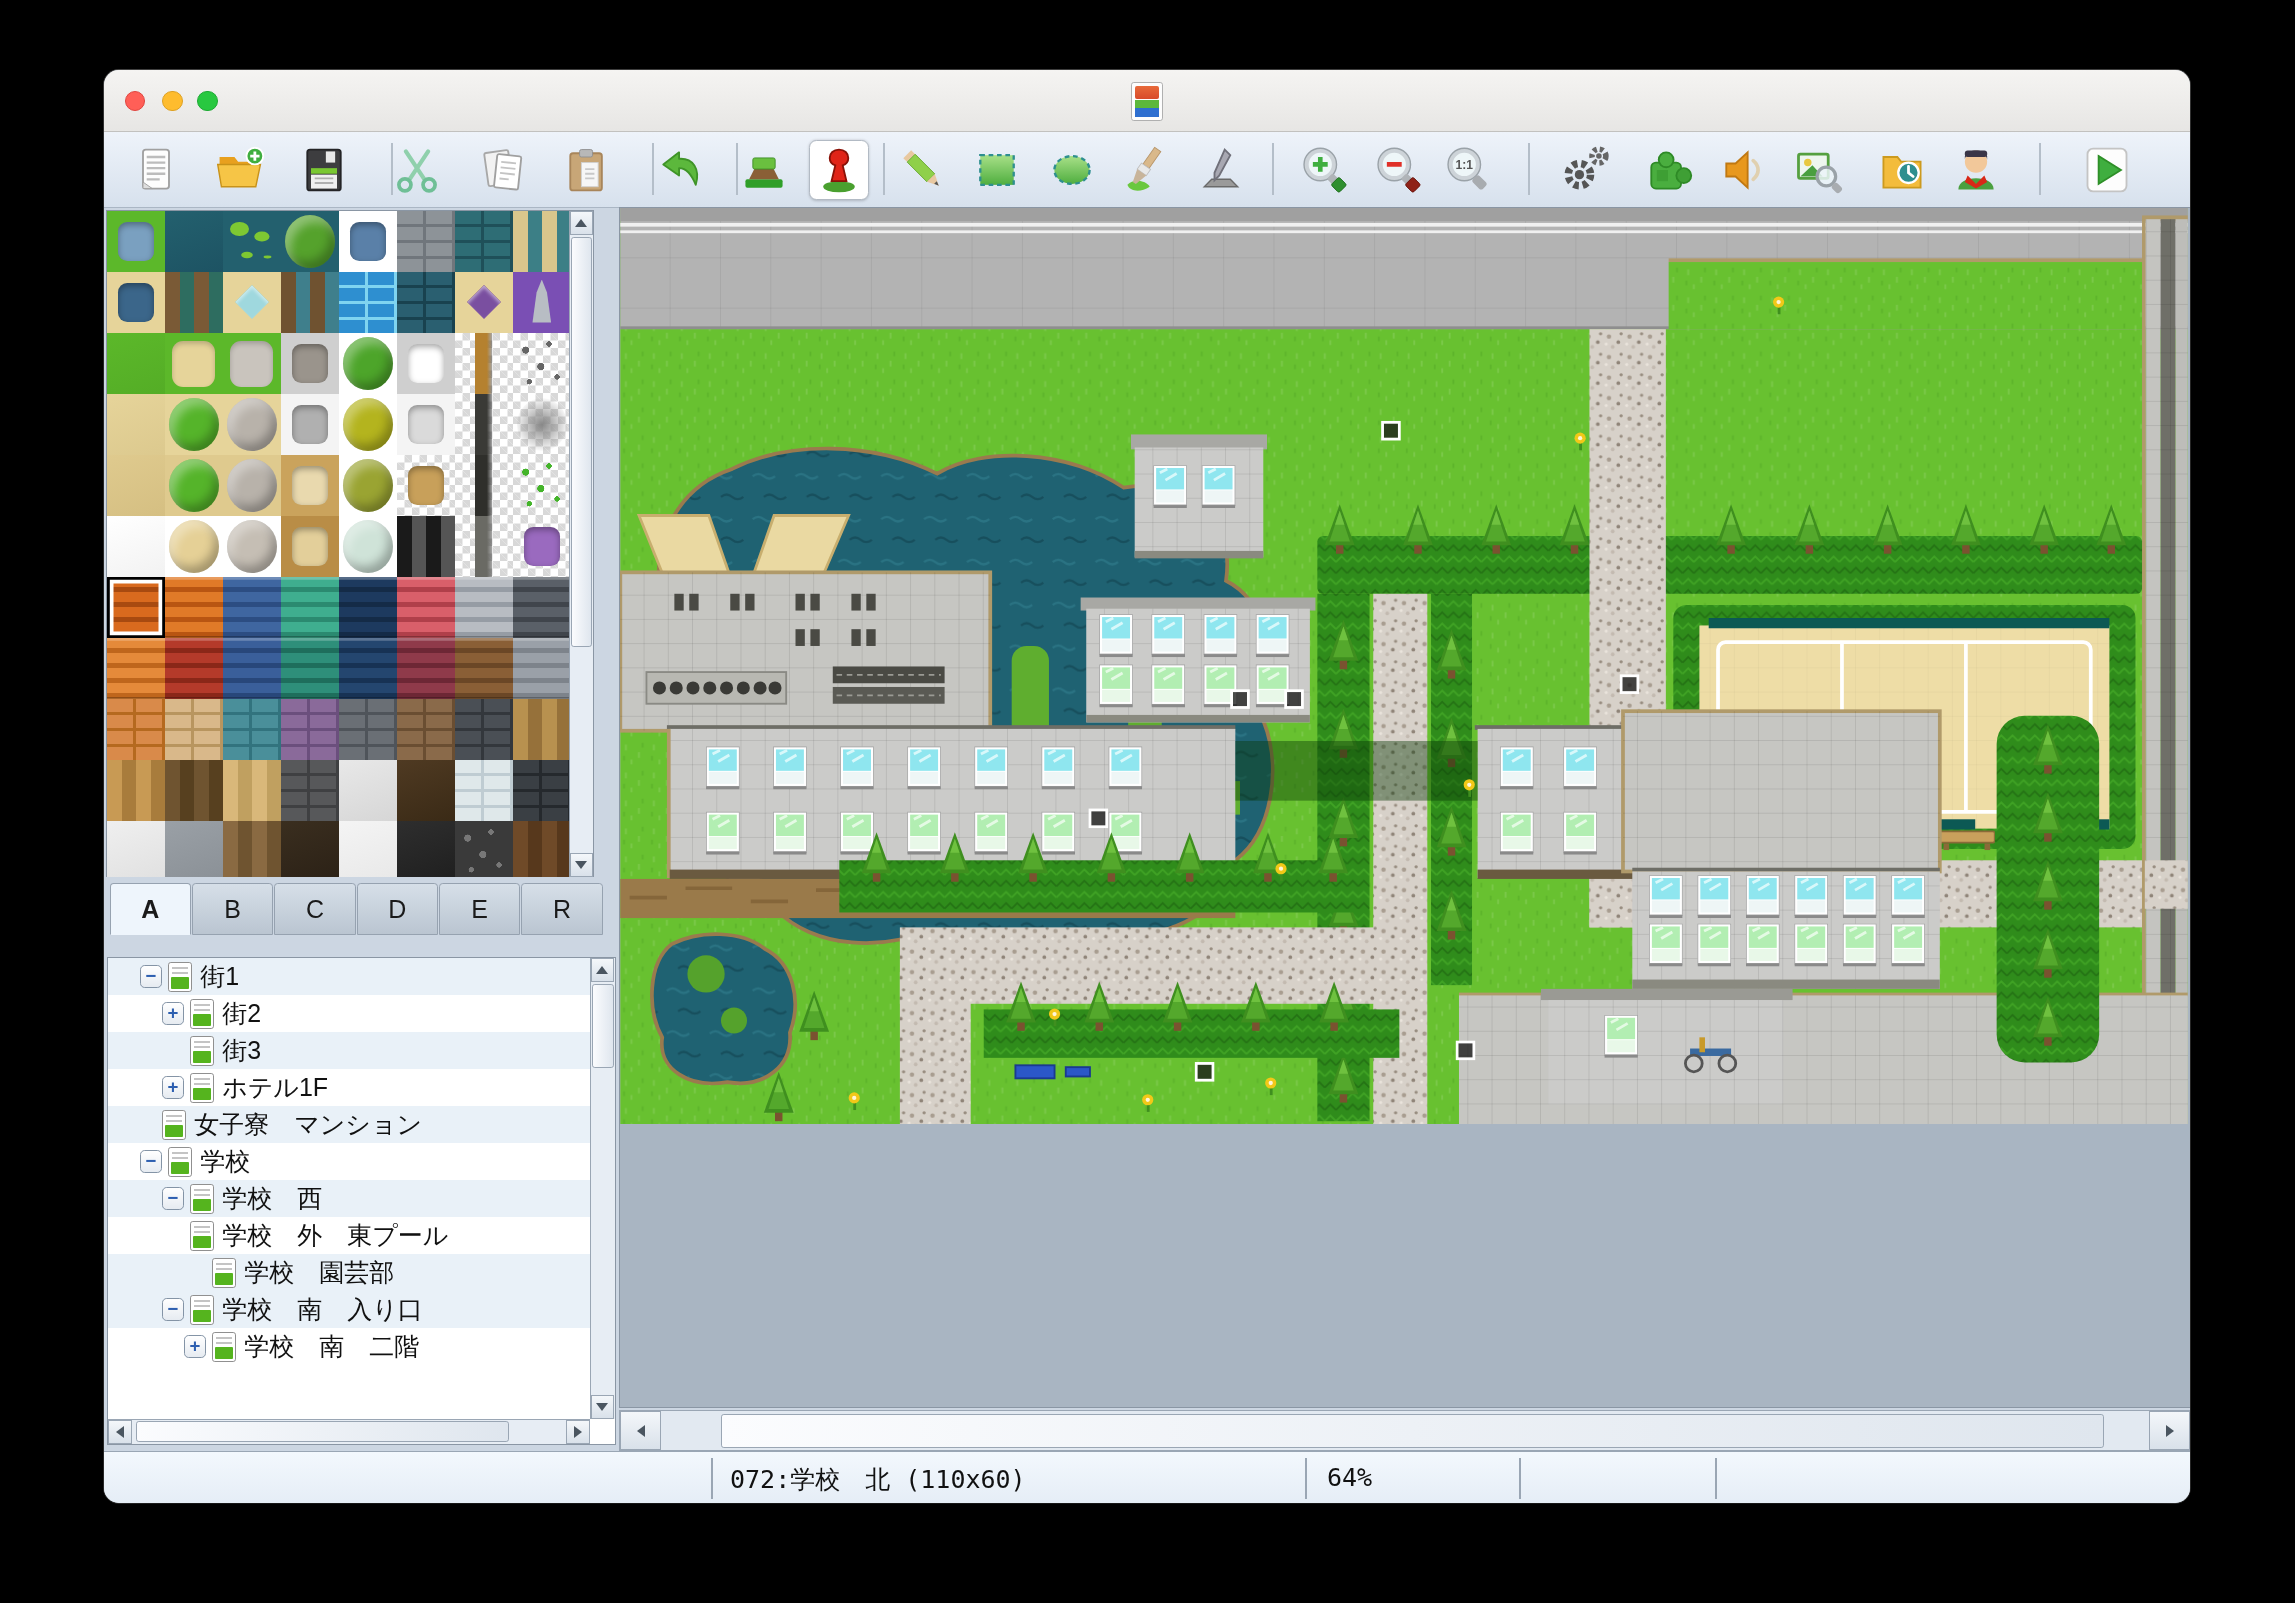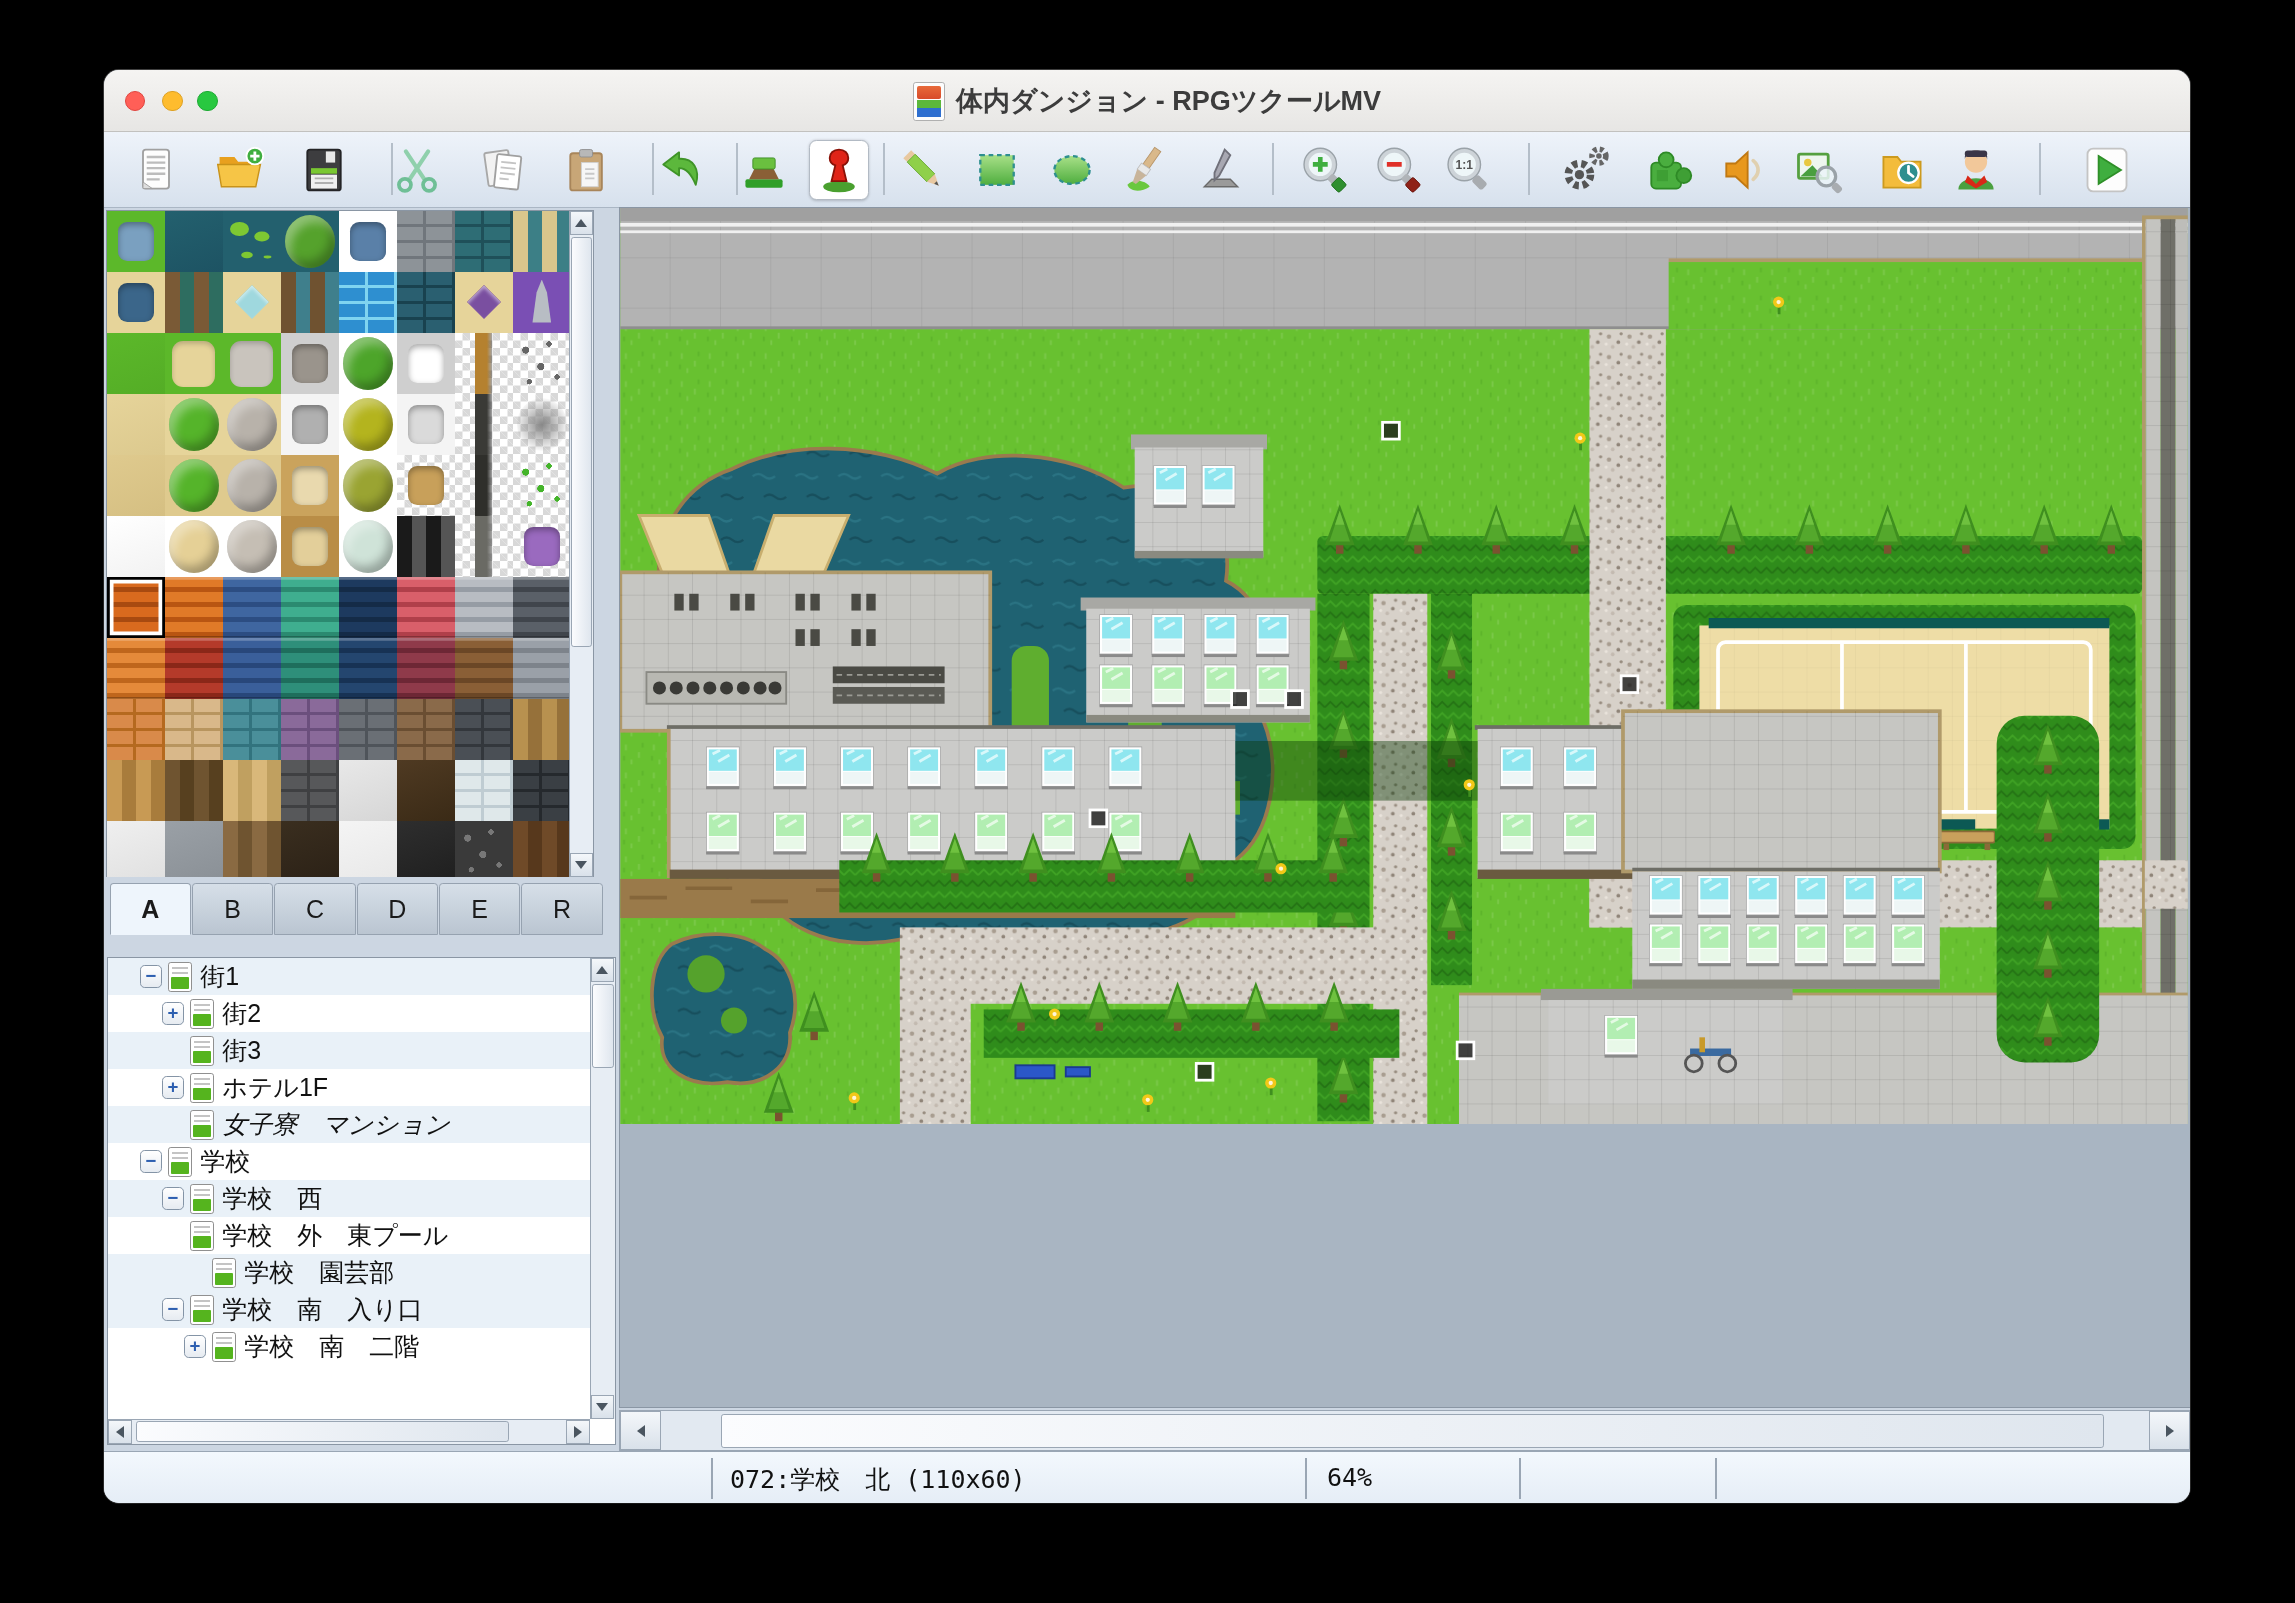--- a/index.html
+++ b/index.html
@@ -93,21 +93,20 @@
   <div id="titlebar">
     <div class="tl" id="tl-close"></div>
     <div class="tl" id="tl-min"></div>
     <div class="tl" id="tl-zoom"></div>
     <div id="title-wrap">
       <div id="title-icon">
           <div class="m1"></div>
           <div class="m2"></div>
           <div class="m3"></div>
         </div>
-      <div id="title-text">体内ダンジョン - RPGツクールMV</div>
     </div>
   </div>
 
   <div id="toolbar">
     <div class="tb" style="left:22.4px">
         <svg viewBox="0 0 56 56">
           <rect x="14" y="6" width="28" height="42" rx="3" fill="#fdfdfd" stroke="#a0a0a0" stroke-width="2"></rect>
           <path d="M18 14h20M18 20h20M18 26h20M18 32h20M18 38h14" stroke="#bcbcbc" stroke-width="2.5"></path>
           <path d="M14 41 L24 48 L14 48 Z" fill="#dedede" stroke="#a0a0a0"></path>
         </svg>
@@ -435,21 +434,21 @@
         <div class="trow alt" style="padding-left: 54px;">
           <div class="exp hidden-exp"></div>
           <div class="mico"></div>
           <span>街3</span>
         </div>
         <div class="trow" style="padding-left: 54px;">
           <div class="exp">+</div>
           <div class="mico"></div>
           <span>ホテル1F</span>
         </div>
-        <div class="trow alt" style="padding-left: 54px; font-style: italic;">
+        <div class="trow alt" style="padding-left: 26px;">
           <div class="exp hidden-exp"></div>
           <div class="mico"></div>
           <span>女子寮　マンション</span>
         </div>
         <div class="trow" style="padding-left: 32px;">
           <div class="exp">−</div>
           <div class="mico"></div>
           <span>学校</span>
         </div>
         <div class="trow alt" style="padding-left: 54px;">

